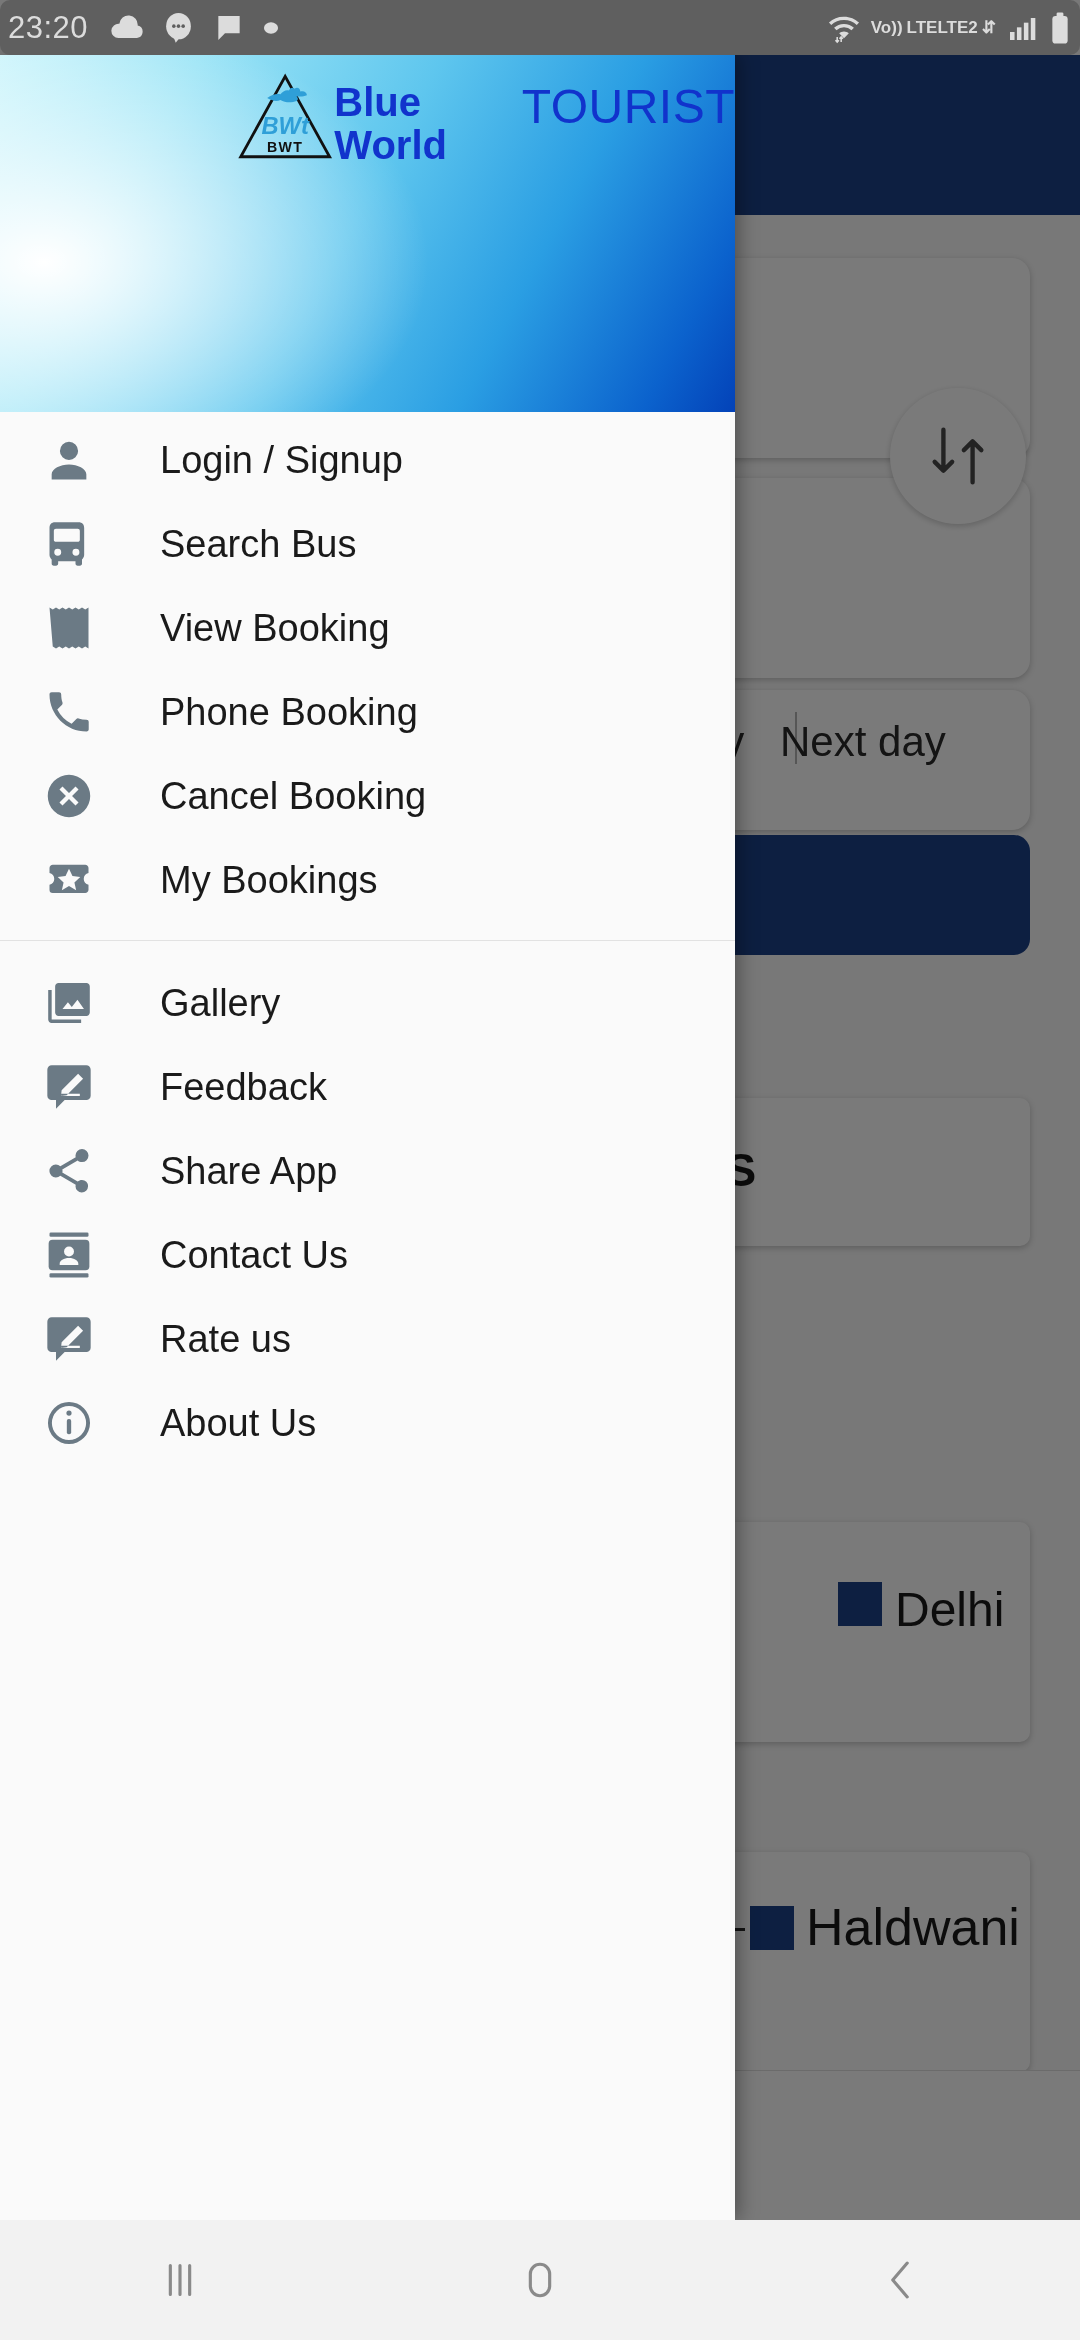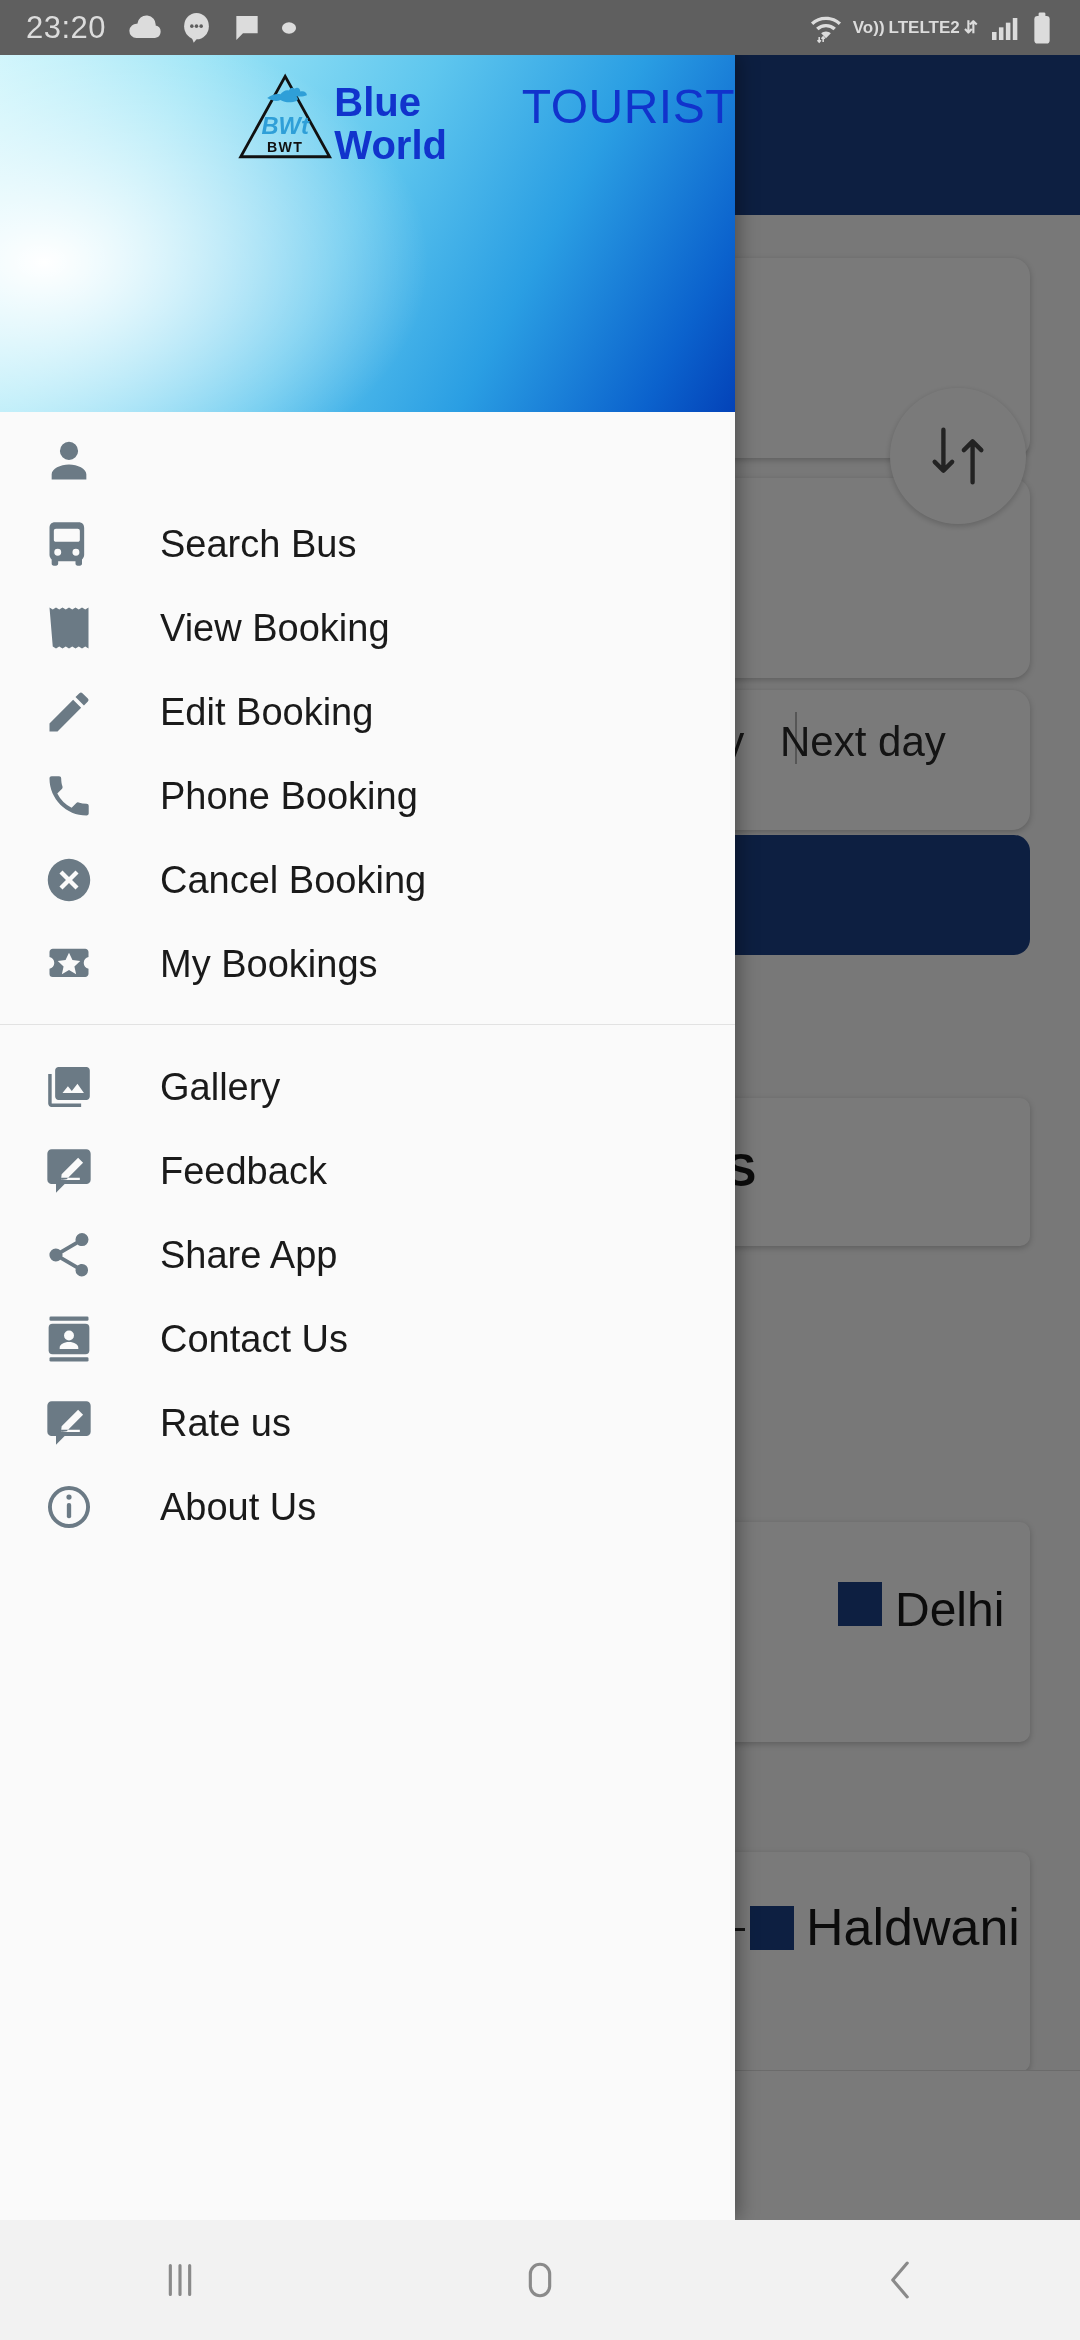--- a/index.html
+++ b/index.html
@@ -38,22 +38,23 @@
     display:flex; align-items:center; justify-content:space-around;
   }
   .bb-item { display:flex; flex-direction:column; align-items:center; gap:10px; color:#2b2b2b; font-size:30px; }
 
   #scrim { position:absolute; inset:0; background:rgba(0,0,0,.52); }
 
   
   #statusbar {
     position:absolute; left:0; top:0; width:1080px; height:55px;
     background:#5f5f5f; color:#dcdcdc; z-index:40;
-    display:flex; align-items:center; padding:0 26px;
+    display:flex; align-items:center; padding:0 8px;
     font-size:31px;
+    border-radius:10px;
   }
   #statusbar .clock { letter-spacing:.5px; margin-right:22px; }
   .sb-icons-left { display:flex; align-items:center; gap:18px; }
   .sb-right { margin-left:auto; display:flex; align-items:center; gap:9px; }
   .net-stack { display:flex; flex-direction:row; line-height:1; font-size:17px; font-weight:bold; align-items:flex-start; }
   .net-row { display:flex; align-items:center; gap:4px; }
 
   
   #drawer {
     position:absolute; left:0; top:55px; width:735px; height:2165px;
@@ -214,48 +215,41 @@
     </div>
 
     <nav class="menu">
 
       <div class="menu-item">
         <span class="menu-icon">
           <svg width="52" height="52" viewBox="0 0 24 24">
               <path d="M12 12a4.2 4.2 0 1 0 0-8.4 4.2 4.2 0 0 0 0 8.4zm0 2.1c-4 0-8 2-8 4.5V21h16v-2.4c0-2.5-4-4.5-8-4.5z"></path>
             </svg>
         </span>
+        <span class="menu-label">Login / Signup</span>
       </div>
 
       <div class="menu-item">
         <span class="menu-icon">
           <svg width="52" height="52" viewBox="0 0 24 24">
               <path d="M5.5 2C4 2 3 3 3 4.6V17c0 .9.4 1.6 1 2.1V21c0 .6.4 1 1 1h1c.6 0 1-.4 1-1v-1h8v1c0 .6.4 1 1 1h1c.6 0 1-.4 1-1v-1.9c.6-.5 1-1.2 1-2.1V4.6C19 3 18 2 16.5 2h-11zM6 5h10c.6 0 1 .4 1 1v4c0 .6-.4 1-1 1H6c-.6 0-1-.4-1-1V6c0-.6.4-1 1-1zm.8 9.2a1.6 1.6 0 1 1 0 3.2 1.6 1.6 0 0 1 0-3.2zm8.4 0a1.6 1.6 0 1 1 0 3.2 1.6 1.6 0 0 1 0-3.2z"></path>
             </svg>
         </span>
         <span class="menu-label">Search Bus</span>
       </div>
 
       <div class="menu-item">
         <span class="menu-icon">
           <svg width="52" height="52" viewBox="0 0 24 24">
               <path d="M3 2.5l1.5 1L6 2.5l1.5 1L9 2.5l1.5 1L12 2.5l1.5 1L15 2.5l1.5 1L18 2.5l1.5 1L21 2.5v19l-1.5-1-1.5 1-1.5-1-1.5 1-1.5-1-1.5 1-1.5-1-1.5 1-1.5-1-1.5 1-1.5-1zM6 7h12v2.2H6V7zm0 4h12v2.2H6V11zm0 4h12v2.2H6V15z"></path>
             </svg>
         </span>
         <span class="menu-label">View Booking</span>
       </div>
 
-      <div class="menu-item">
-        <span class="menu-icon">
-          <svg width="52" height="52" viewBox="0 0 24 24">
-              <path d="M3 17.3V21h3.7L17.6 10 13.9 6.3 3 17.3zM20.7 7.2c.4-.4.4-1 0-1.4l-2.5-2.5a1 1 0 0 0-1.4 0l-1.8 1.8 3.9 3.9 1.8-1.8z"></path>
-            </svg>
-        </span>
-        <span class="menu-label">Edit Booking</span>
-      </div>
 
       <div class="menu-item">
         <span class="menu-icon">
           <svg width="52" height="52" viewBox="0 0 24 24">
               <path d="M6.6 10.8a15.1 15.1 0 0 0 6.6 6.6l2.2-2.2c.3-.3.7-.4 1-.2 1.2.4 2.4.6 3.7.6.6 0 1 .4 1 1V20c0 .6-.4 1-1 1C10.7 21 3 13.3 3 3.9c0-.6.4-1 1-1h3.4c.6 0 1 .4 1 1 0 1.3.2 2.6.6 3.7.1.4 0 .8-.2 1l-2.2 2.2z"></path>
             </svg>
         </span>
         <span class="menu-label">Phone Booking</span>
       </div>
 

